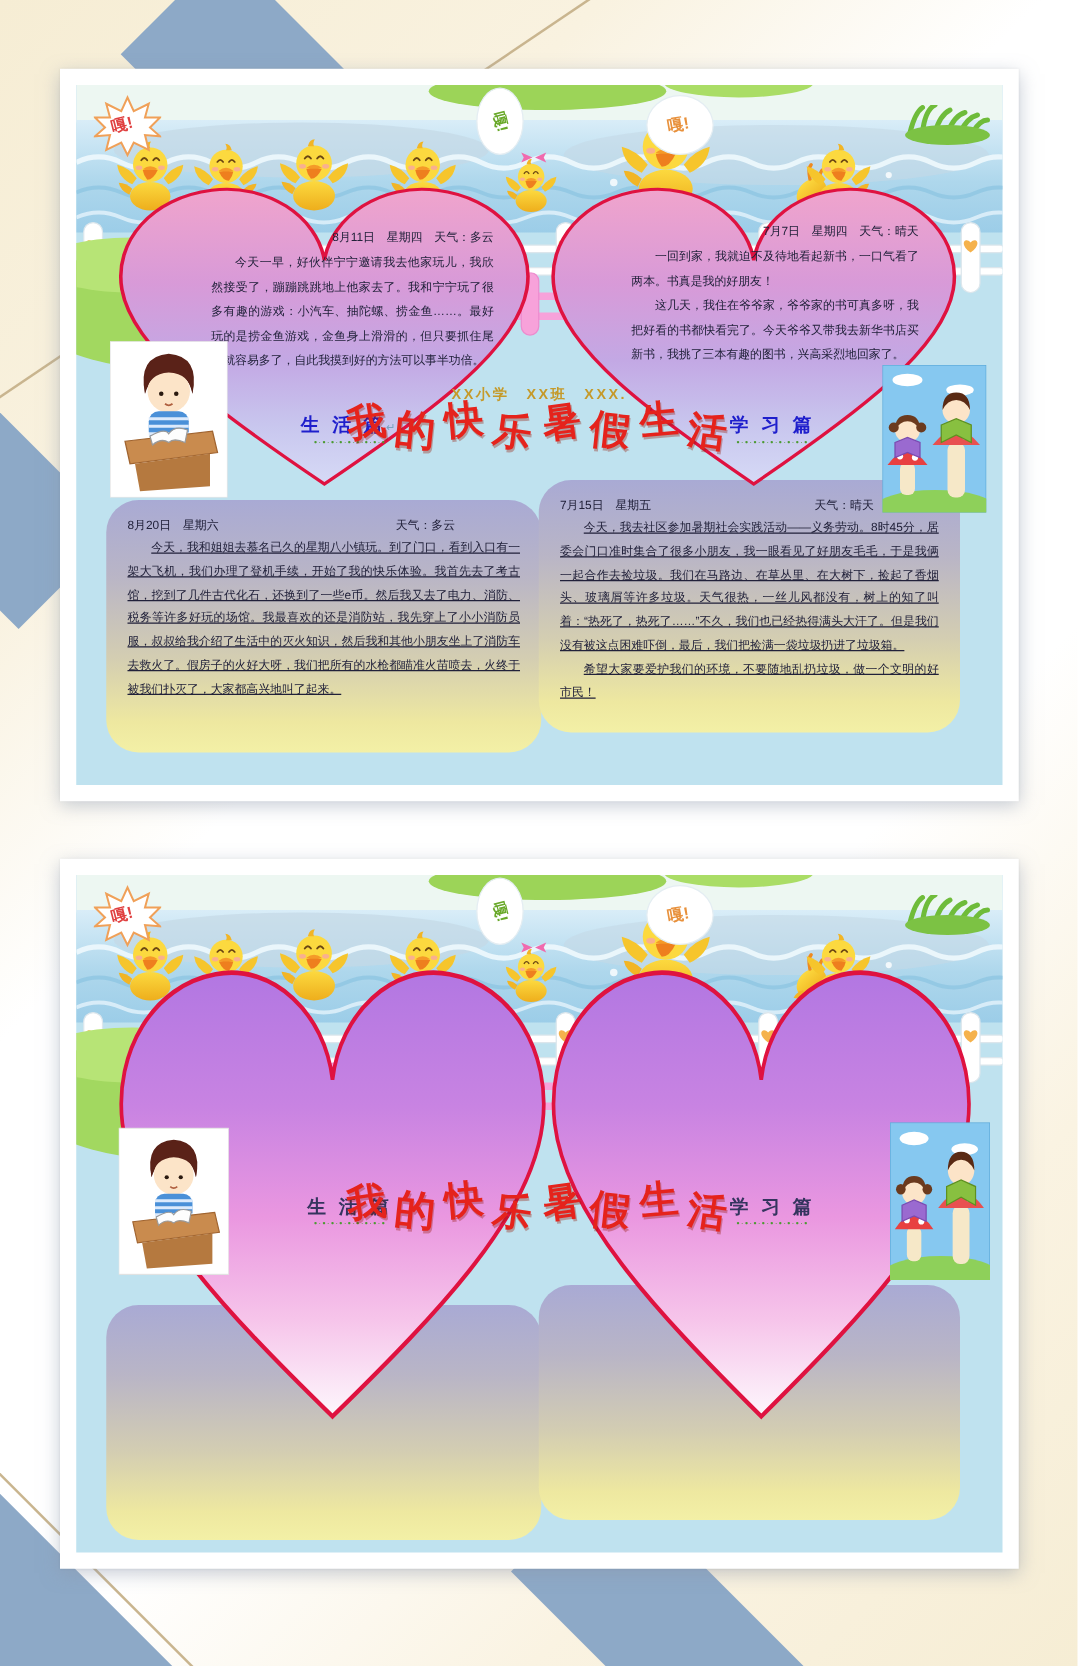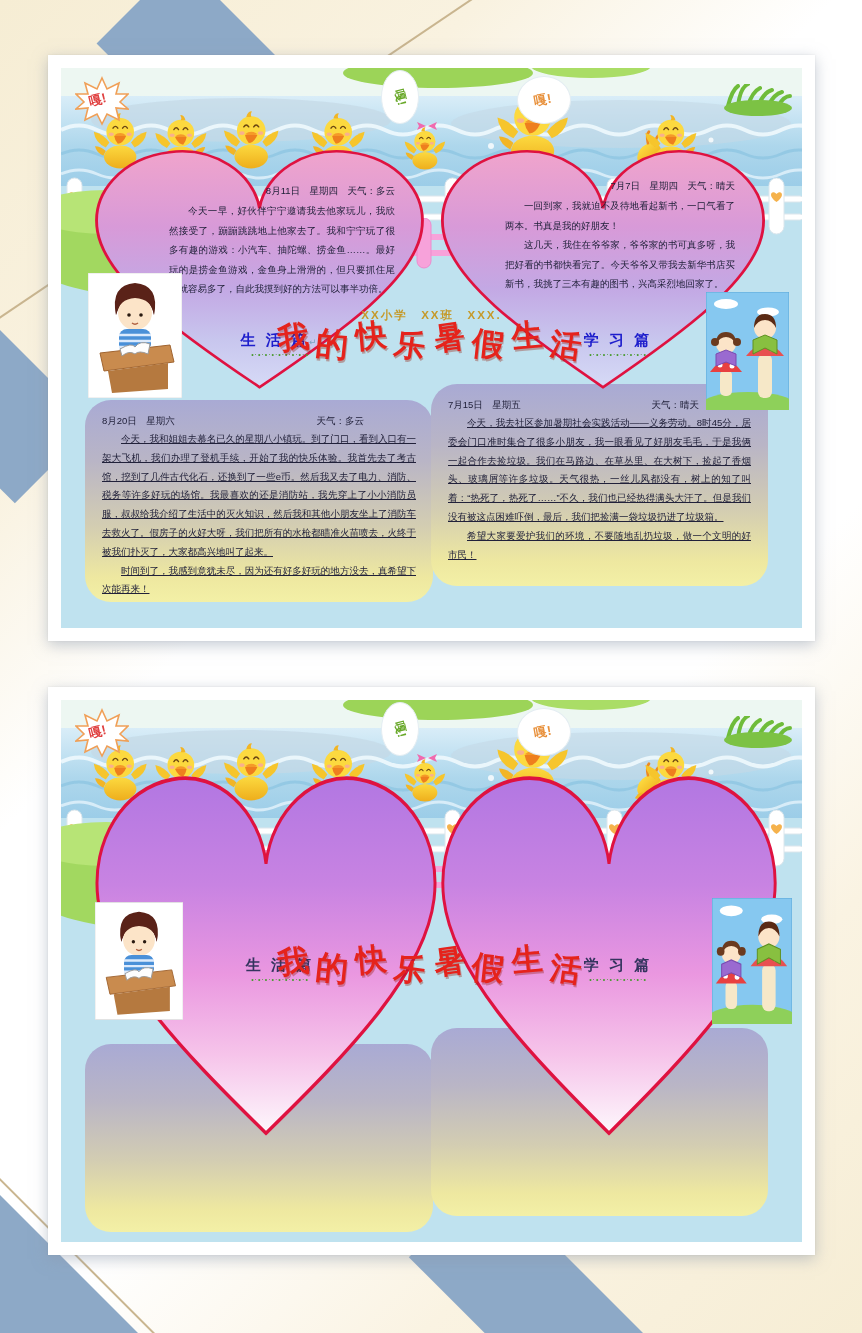--- a/index.html
+++ b/index.html
@@ -331,21 +331,20 @@
   </div>
   <div class="bigtitle"><span class="tchar c0">我</span><span class="tchar c1">的</span><span class="tchar c2">快</span><span class="tchar c3">乐</span><span class="tchar c0">暑</span><span class="tchar c1">假</span><span class="tchar c2">生</span><span class="tchar c3">活</span></div>
 
   <div class="note nl">
     <div class="nhead">
       <span class="ndate">8月20日　星期六</span>
       <span class="nweather">天气：多云</span>
     </div>
     <div class="nbody">
           <p>今天，我和姐姐去慕名已久的星期八小镇玩。到了门口，看到入口有一架大飞机，我们办理了登机手续，开始了我的快乐体验。我首先去了考古馆，挖到了几件古代化石，还换到了一些e币。然后我又去了电力、消防、税务等许多好玩的场馆。我最喜欢的还是消防站，我先穿上了小小消防员服，叔叔给我介绍了生活中的灭火知识，然后我和其他小朋友坐上了消防车去救火了。假房子的火好大呀，我们把所有的水枪都瞄准火苗喷去，火终于被我们扑灭了，大家都高兴地叫了起来。</p>
-          <p>时间到了，我感到意犹未尽，因为还有好多好玩的地方没去，真希望下次能再来！</p>
         </div>
   </div>
   <div class="note nr">
     <div class="nhead">
       <span class="ndate">7月15日　星期五</span>
       <span class="nweather">天气：晴天</span>
     </div>
     <div class="nbody">
           <p>今天，我去社区参加暑期社会实践活动——义务劳动。8时45分，居委会门口准时集合了很多小朋友，我一眼看见了好朋友毛毛，于是我俩一起合作去捡垃圾。我们在马路边、在草丛里、在大树下，捡起了香烟头、玻璃屑等许多垃圾。天气很热，一丝儿风都没有，树上的知了叫着：“热死了，热死了……”不久，我们也已经热得满头大汗了。但是我们没有被这点困难吓倒，最后，我们把捡满一袋垃圾扔进了垃圾箱。</p>
           <p>希望大家要爱护我们的环境，不要随地乱扔垃圾，做一个文明的好市民！</p>

